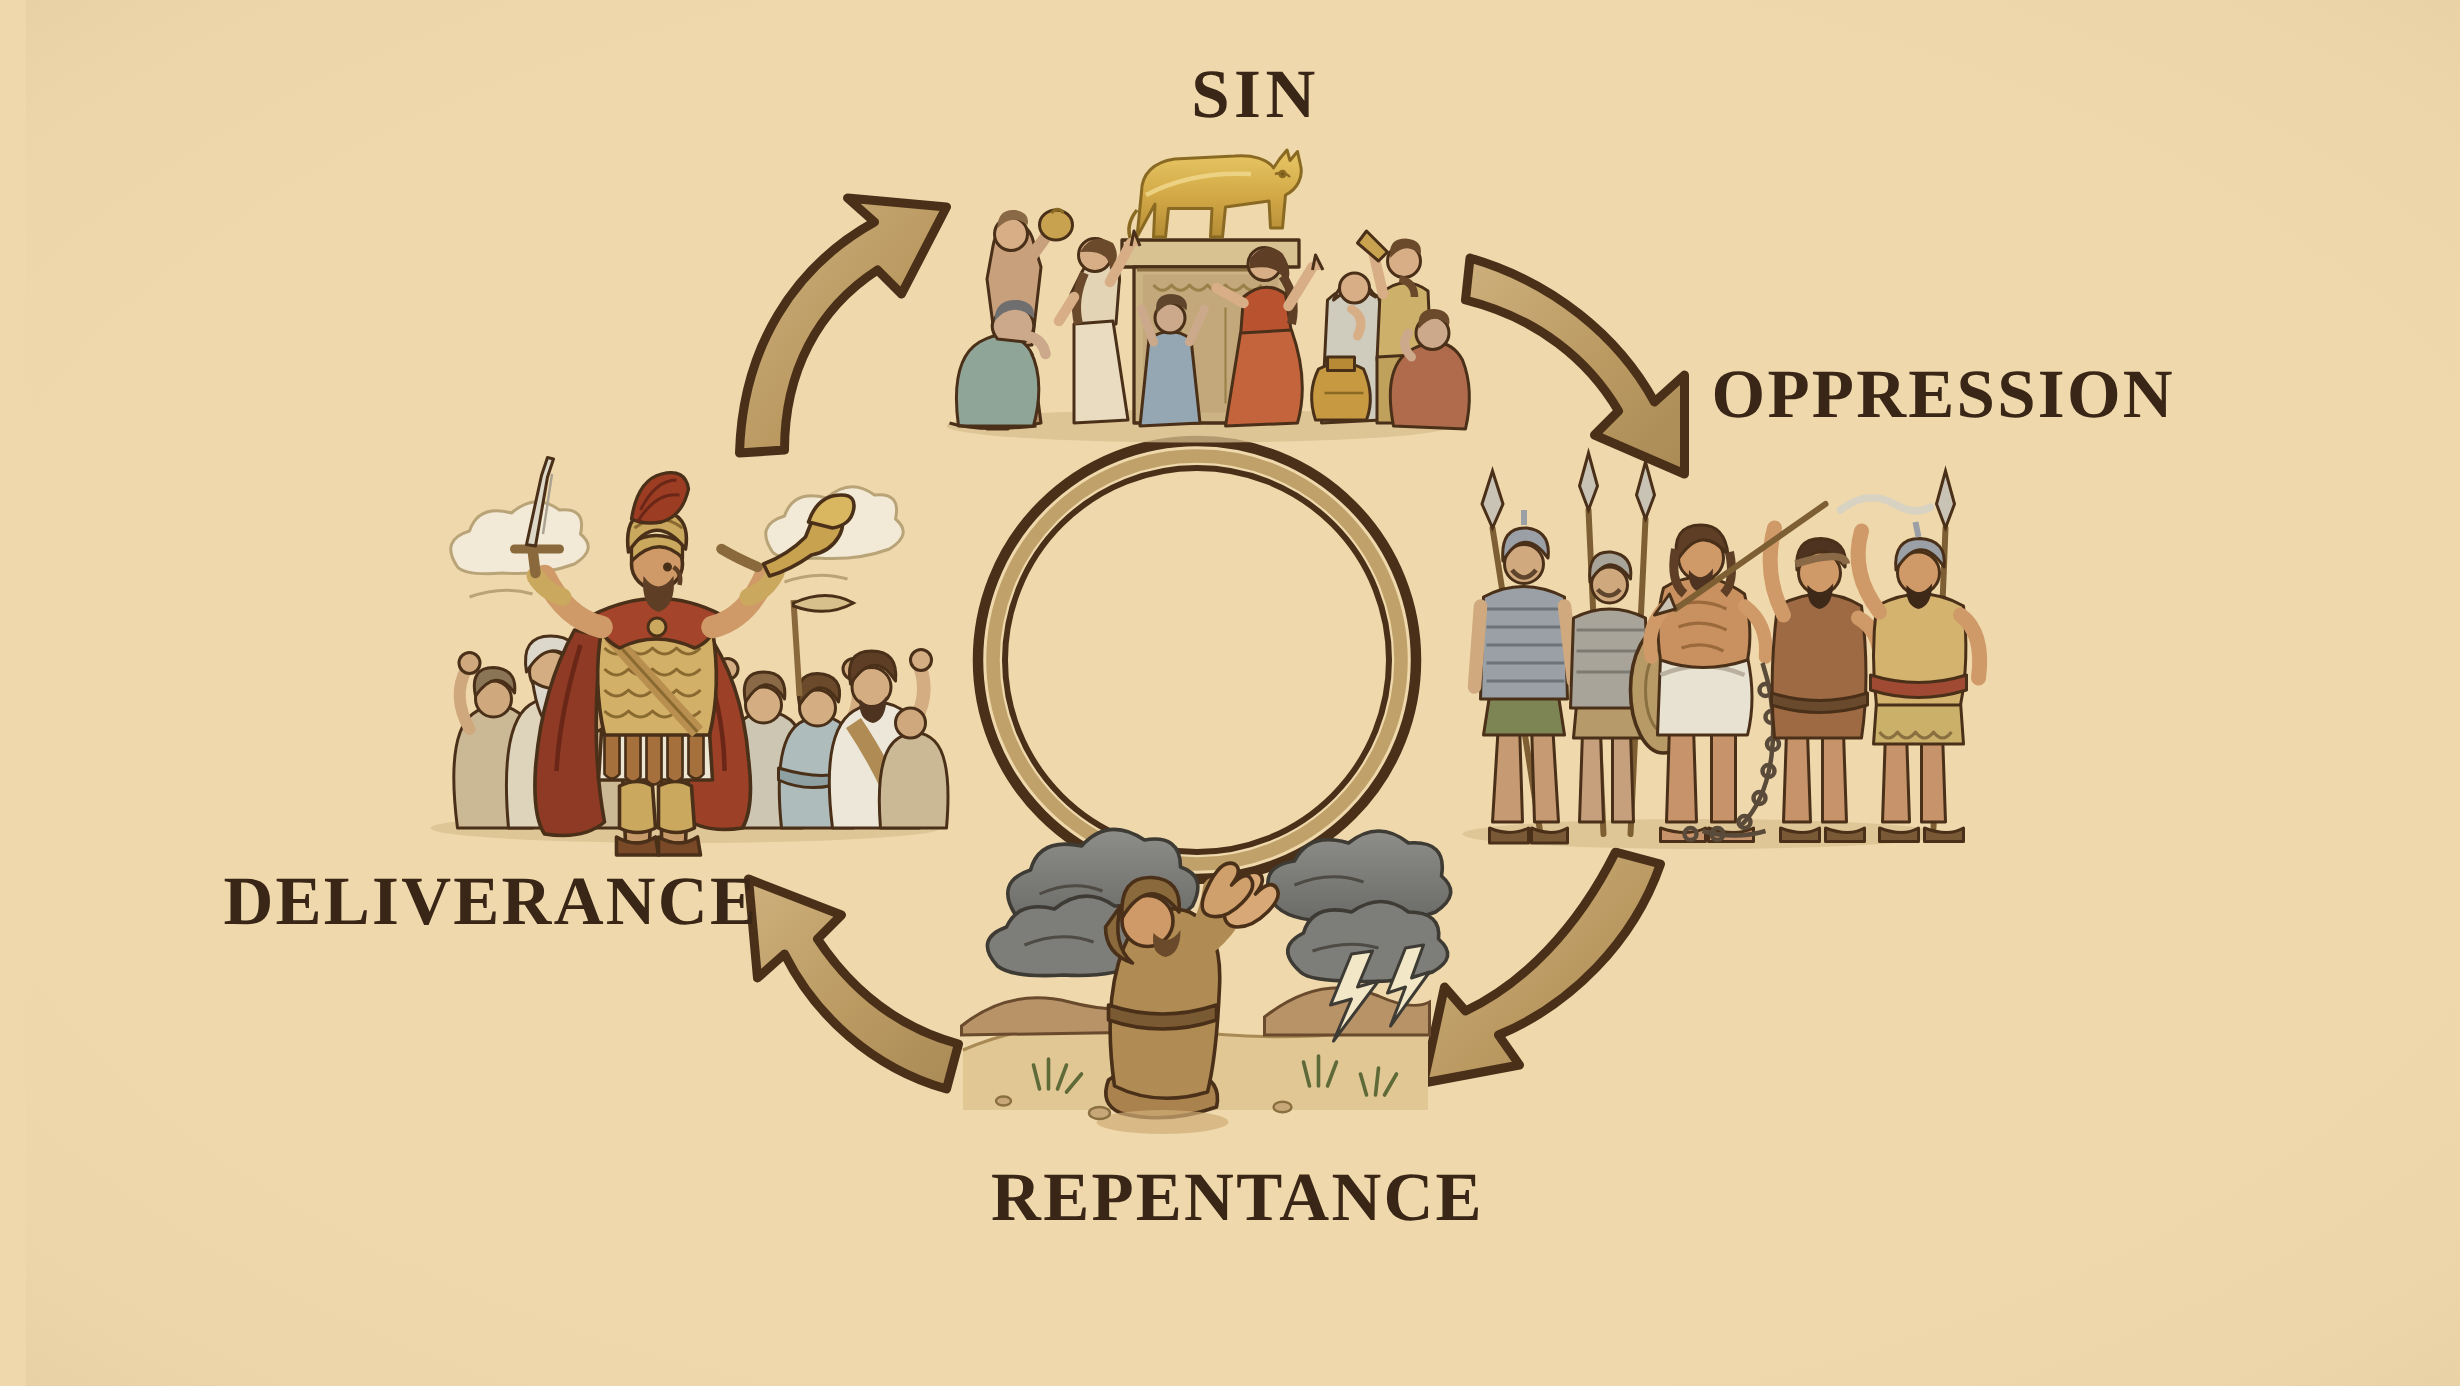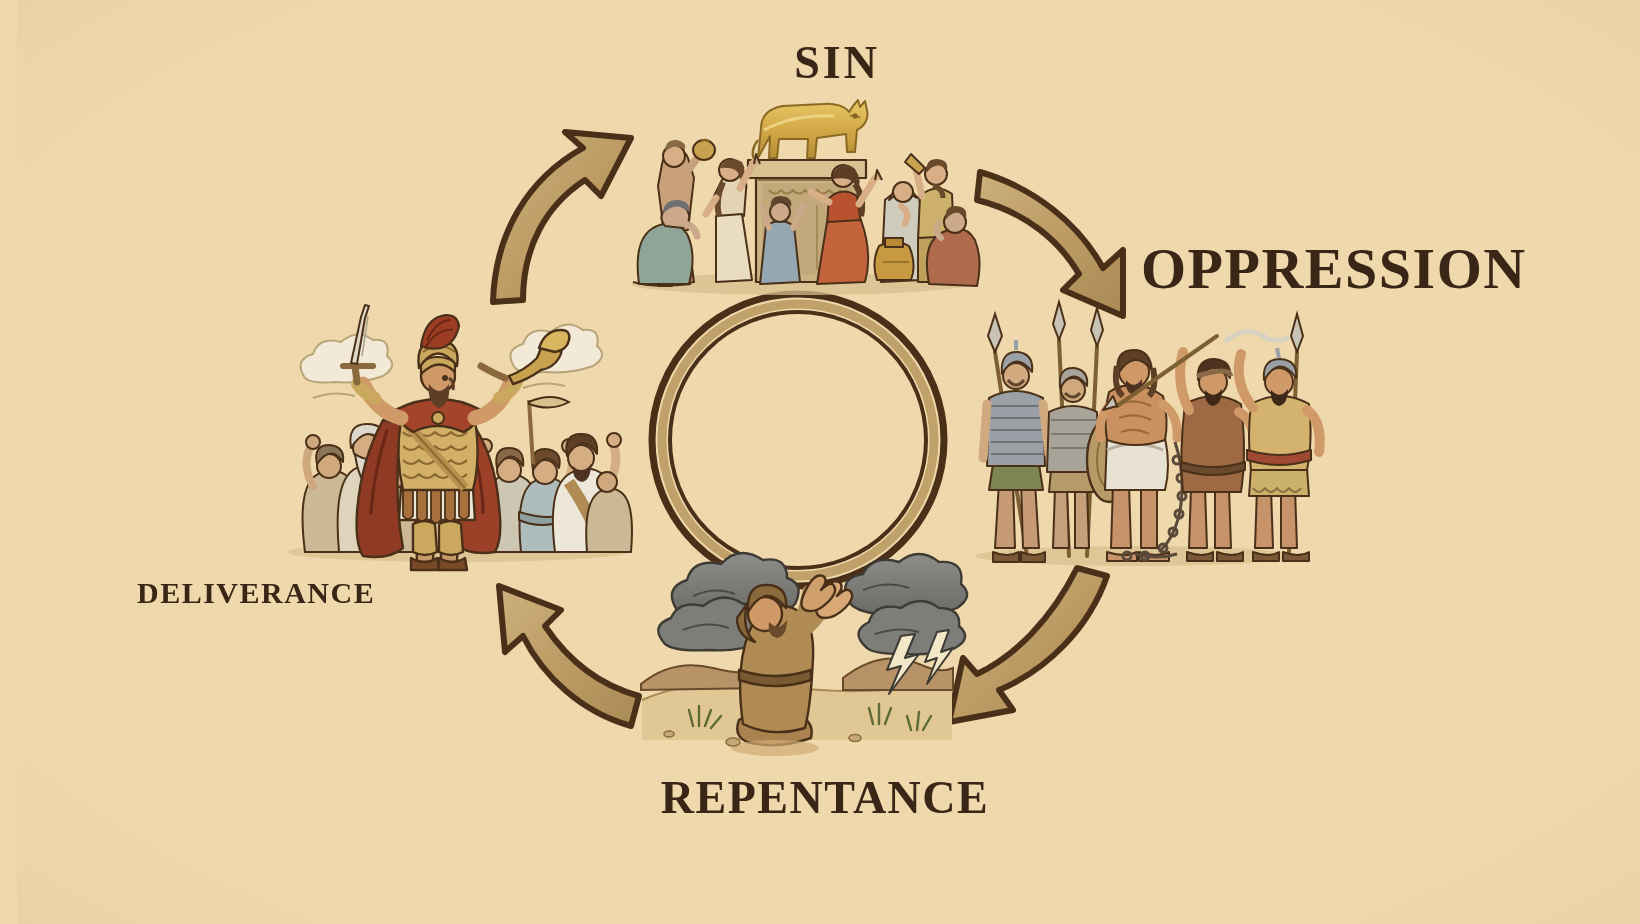--- a/index.html
+++ b/index.html
@@ -15,22 +15,22 @@
     position:absolute;
     color:#3a2617;
     font-family:"Liberation Serif","DejaVu Serif",serif;
     font-weight:700;
     font-variant:small-caps;
     letter-spacing:1.5px;
     white-space:nowrap;
     line-height:1;
   }
   #lbl-sin{left:0;top:40px;width:1640px;text-align:center;font-size:46px;letter-spacing:3px;}
-  #lbl-oppression{left:1124px;top:240px;font-size:58px;}
-  #lbl-deliverance{left:120px;top:578px;font-size:30px;}
+  #lbl-oppression{left:1124px;top:240px;font-size:46px;}
+  #lbl-deliverance{left:132px;top:578px;font-size:46px;}
   #lbl-repentance{left:0;top:775px;width:1616px;text-align:center;font-size:46px;}
 </style>
 </head>
 <body>
 
 <div id="stage">
 
 <svg class="layer" viewBox="0 0 1640 924">
   <defs>
     <linearGradient id="arrowGrad" x1="0" y1="0" x2="1" y2="1">

